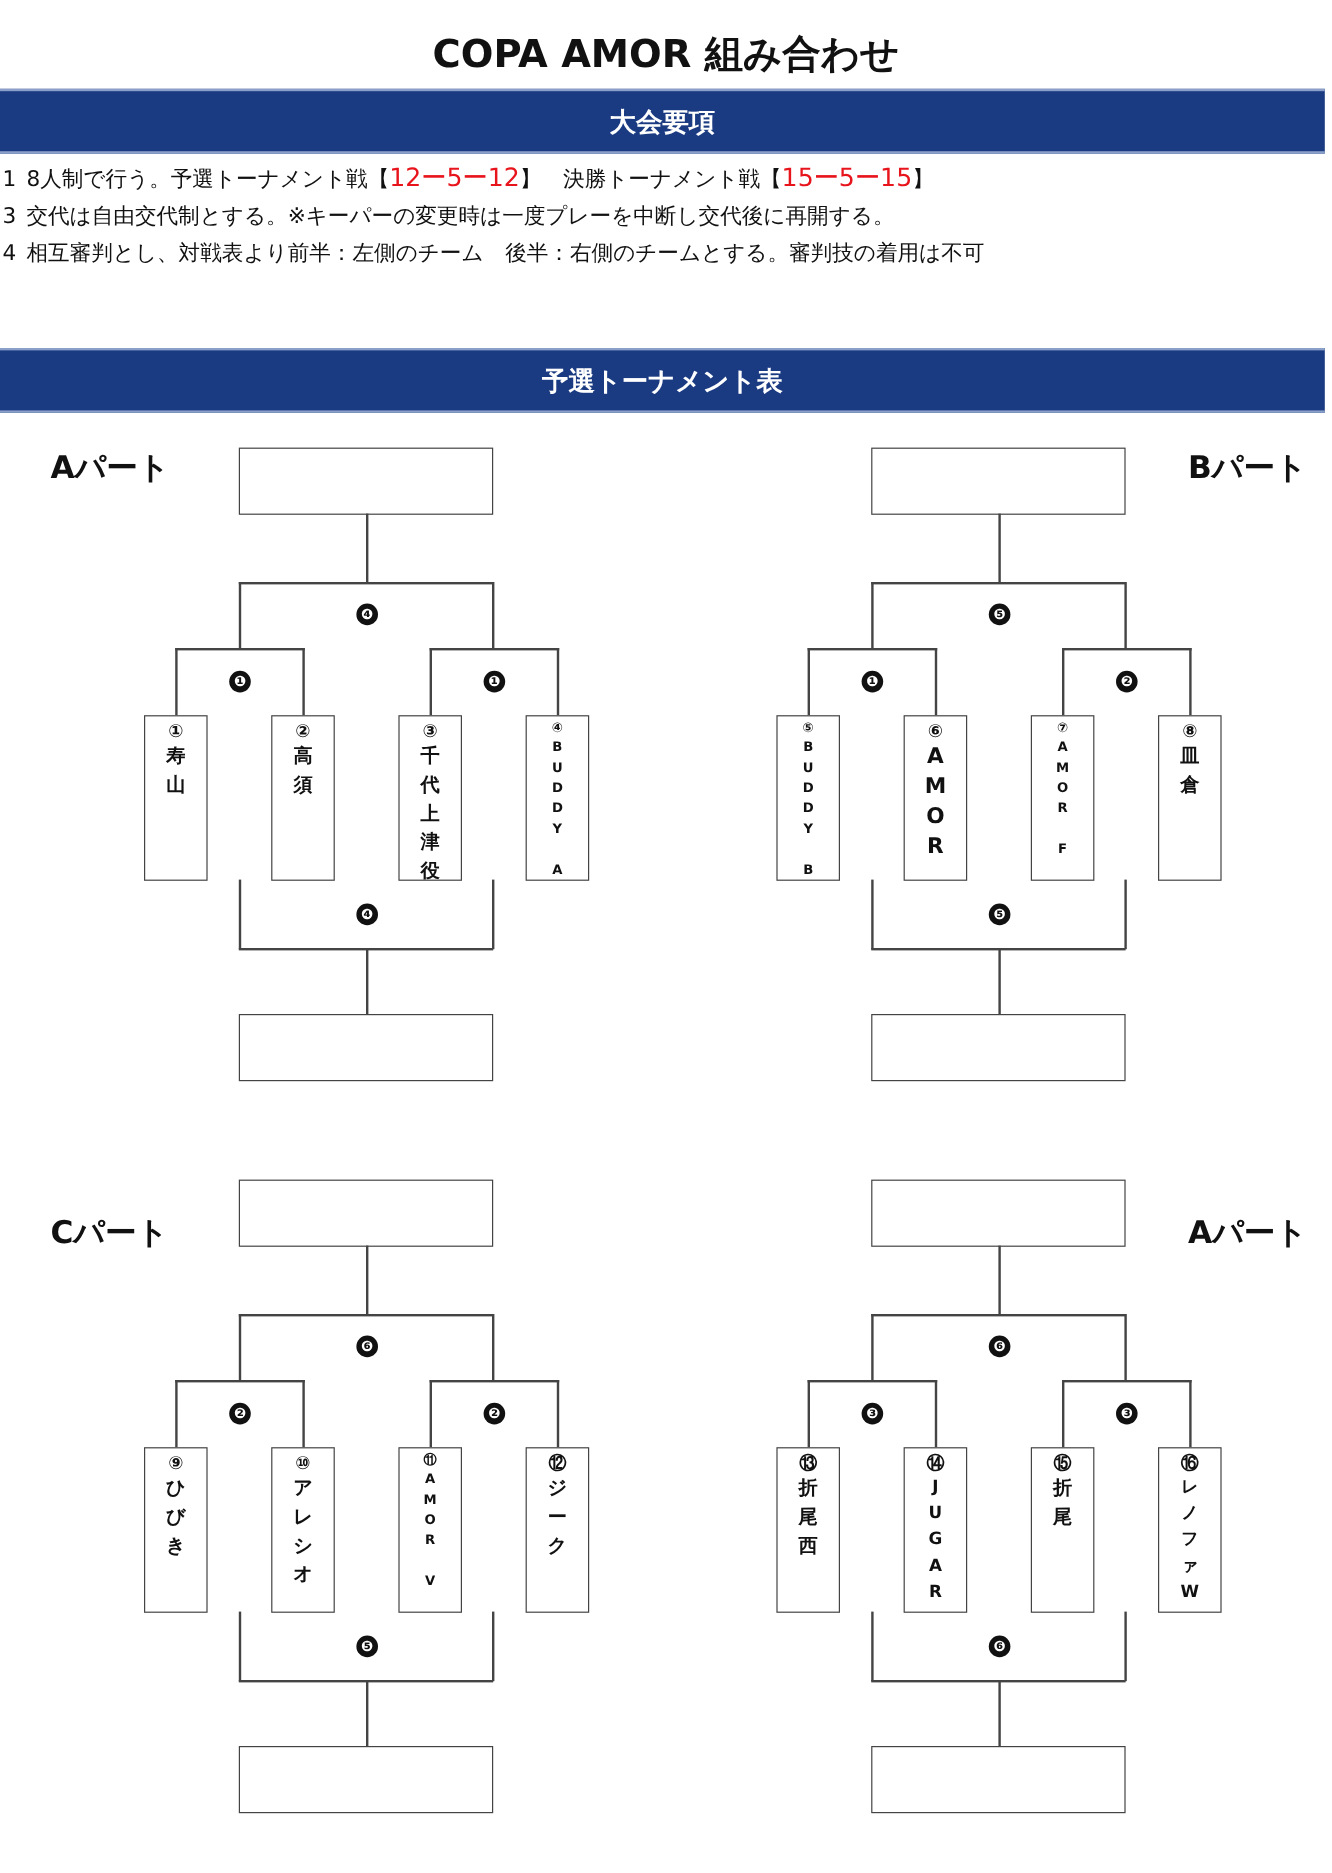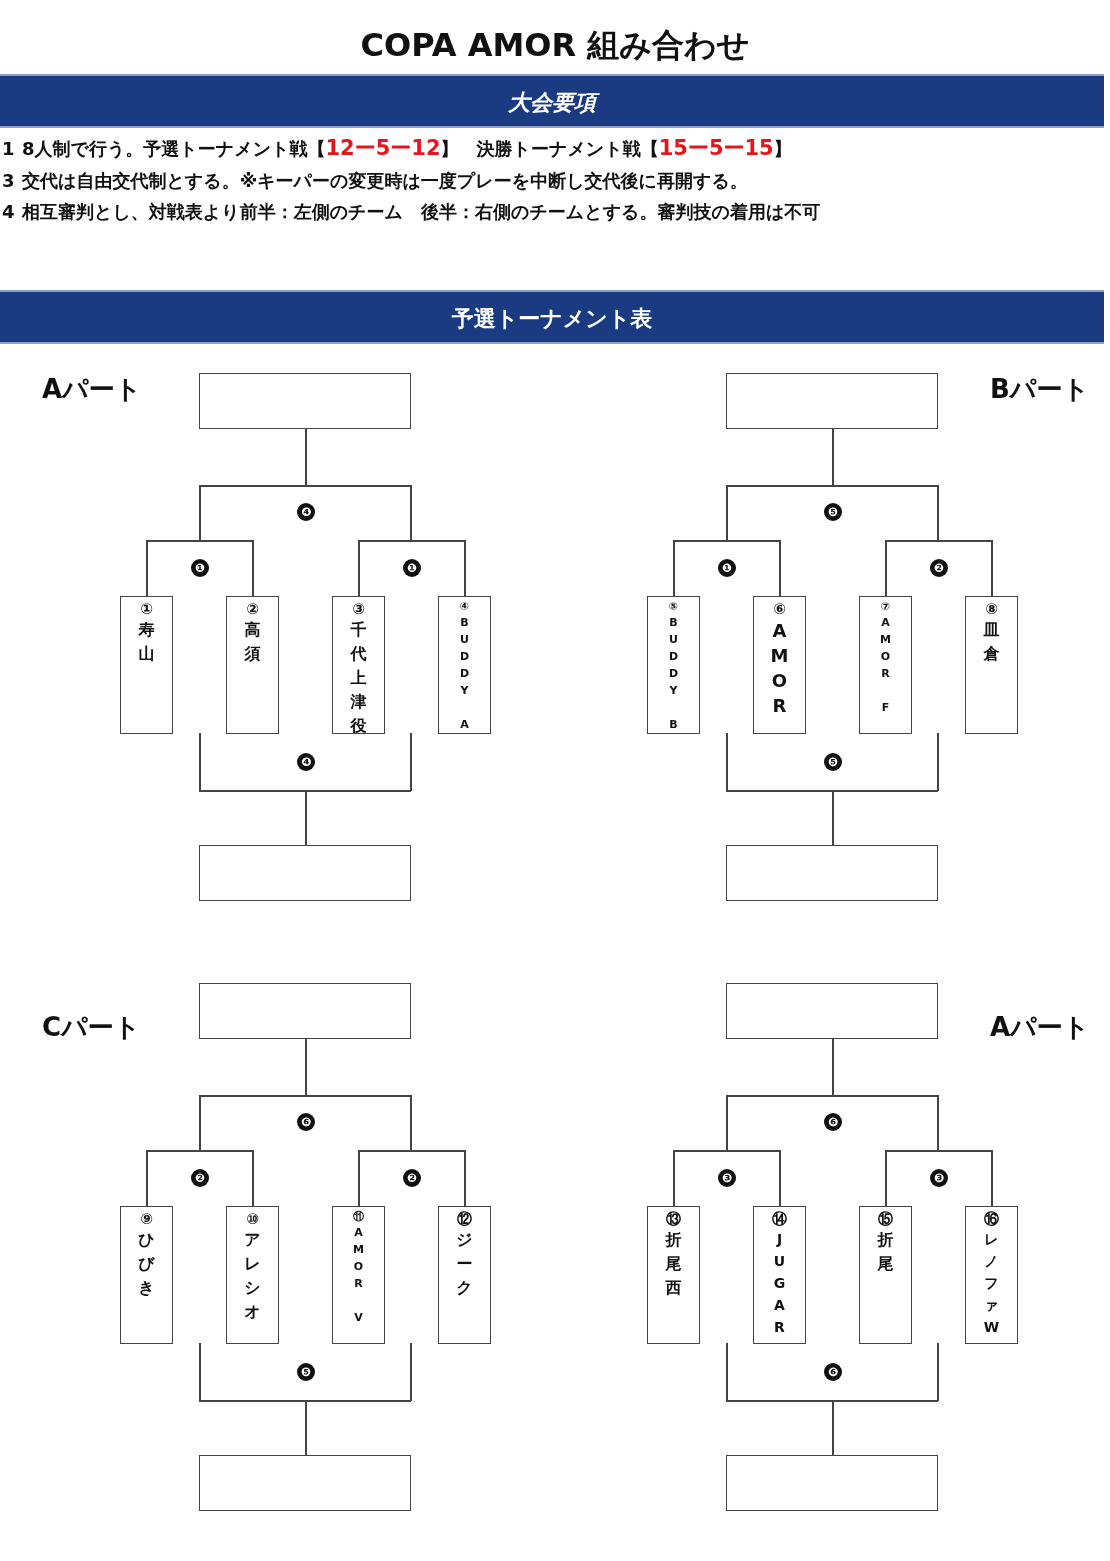--- a/index.html
+++ b/index.html
@@ -4,21 +4,21 @@
 <style>
   html, body { margin: 0; padding: 0; background: #ffffff; }
   body { width: 1110px; height: 1561px; position: relative; overflow: hidden;
          font-family: "DejaVu Sans", "Liberation Sans", sans-serif; color: #111; }
   .title { position: absolute; left: 0; top: 24px; width: 1110px; text-align: center;
            font-size: 32px; font-weight: bold; letter-spacing: 0px; }
   .bar { position: absolute; left: 0; width: 1104px; height: 54px; background: #1a3a82;
          color: #fff; text-align: center; font-size: 22px; font-weight: bold; line-height: 54px;
          border-top: 2px solid #8aa0c8; border-bottom: 2px solid #8aa0c8; box-sizing: border-box; }
   .rules { position: absolute; left: 2px; top: 133px; width: 1100px; }
-  .rule { height: 31.5px; line-height: 31.5px; font-size: 18px; font-weight: bold; white-space: nowrap; }
+  .rule { height: 31.5px; line-height: 31.5px; font-size: 18px; font-weight: normal; white-space: nowrap; }
   .rule .num { display: inline-block; width: 20px; }
   .red { color: #e8141c; font-size: 21px; }
   .part-label { position: absolute; font-size: 26px; font-weight: bold; }
   .part { position: absolute; left: 0; top: 0; width: 1110px; height: 1343px; pointer-events: none; margin-left: 20px; }
   .bx { position: absolute; border: 1.5px solid #444; box-sizing: border-box; background: #fff; pointer-events: auto; }
   .ln { position: absolute; background: #444; }
   .rnd { position: absolute; width: 18px; height: 18px; border-radius: 50%; background: #111; color: #fff;
          font-size: 12px; font-weight: bold; text-align: center; line-height: 18px; transform: translate(-50%,-50%); }
   .team { position: absolute; border: 1.5px solid #444; box-sizing: border-box; background: #fff; width: 53px; height: 138px;
           overflow: hidden; text-align: center; pointer-events: auto; }
@@ -28,21 +28,21 @@
   .nm.kanji { font-size: 16px; line-height: 24px; }
   .nm.big { font-size: 18px; line-height: 25px; }
   .nm.small { font-size: 11px; line-height: 17px; }
   .nm.mid { font-size: 14px; line-height: 22px; }
 </style>
 </head>
 <body>
 
 <div class="title">COPA AMOR 組み合わせ</div>
 
-<div class="bar" style="top:74px;font-style:italic;">大会要項</div>
+<div class="bar" style="top:74px;">大会要項</div>
 
 <div class="rules" id="rules">
     <div class="rule"><span class="num">1</span><span>8人制で行う。予選トーナメント戦【</span><span class="red">12ー5ー12</span><span>】　決勝トーナメント戦【</span><span class="red">15ー5ー15</span><span>】</span></div>
     <div class="rule"><span class="num">3</span><span>交代は自由交代制とする。※キーパーの変更時は一度プレーを中断し交代後に再開する。</span></div>
     <div class="rule"><span class="num">4</span><span>相互審判とし、対戦表より前半：左側のチーム　後半：右側のチームとする。審判技の着用は不可</span></div>
   </div>
 
 <div class="bar" style="top:290px;">予選トーナメント表</div>
 
 <div id="brackets">

